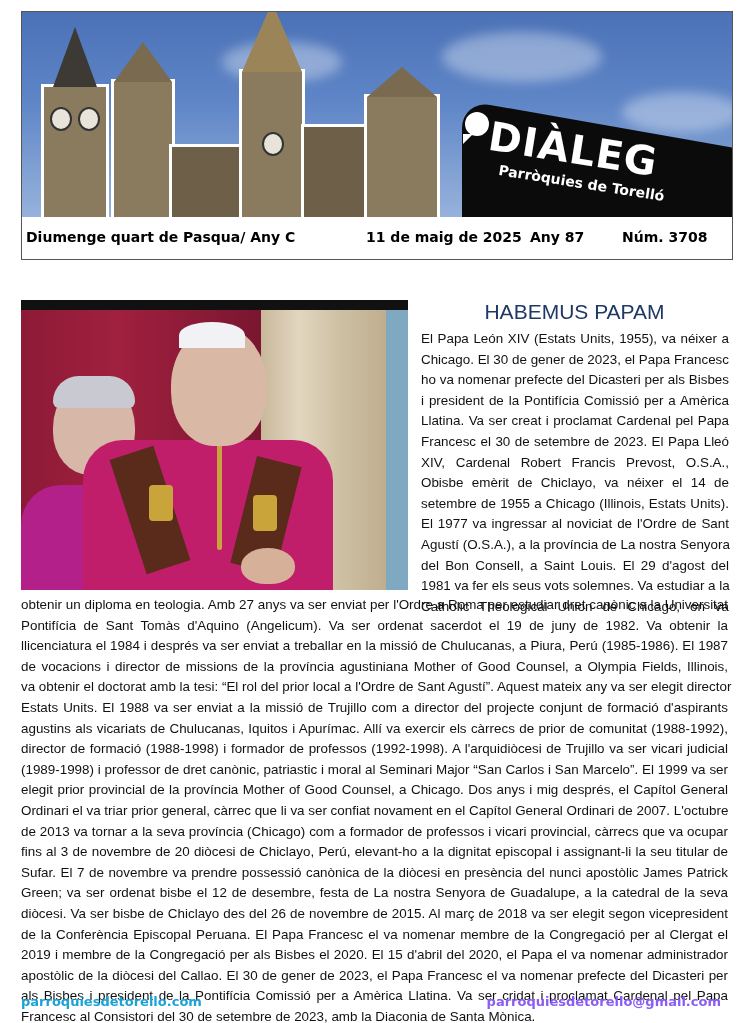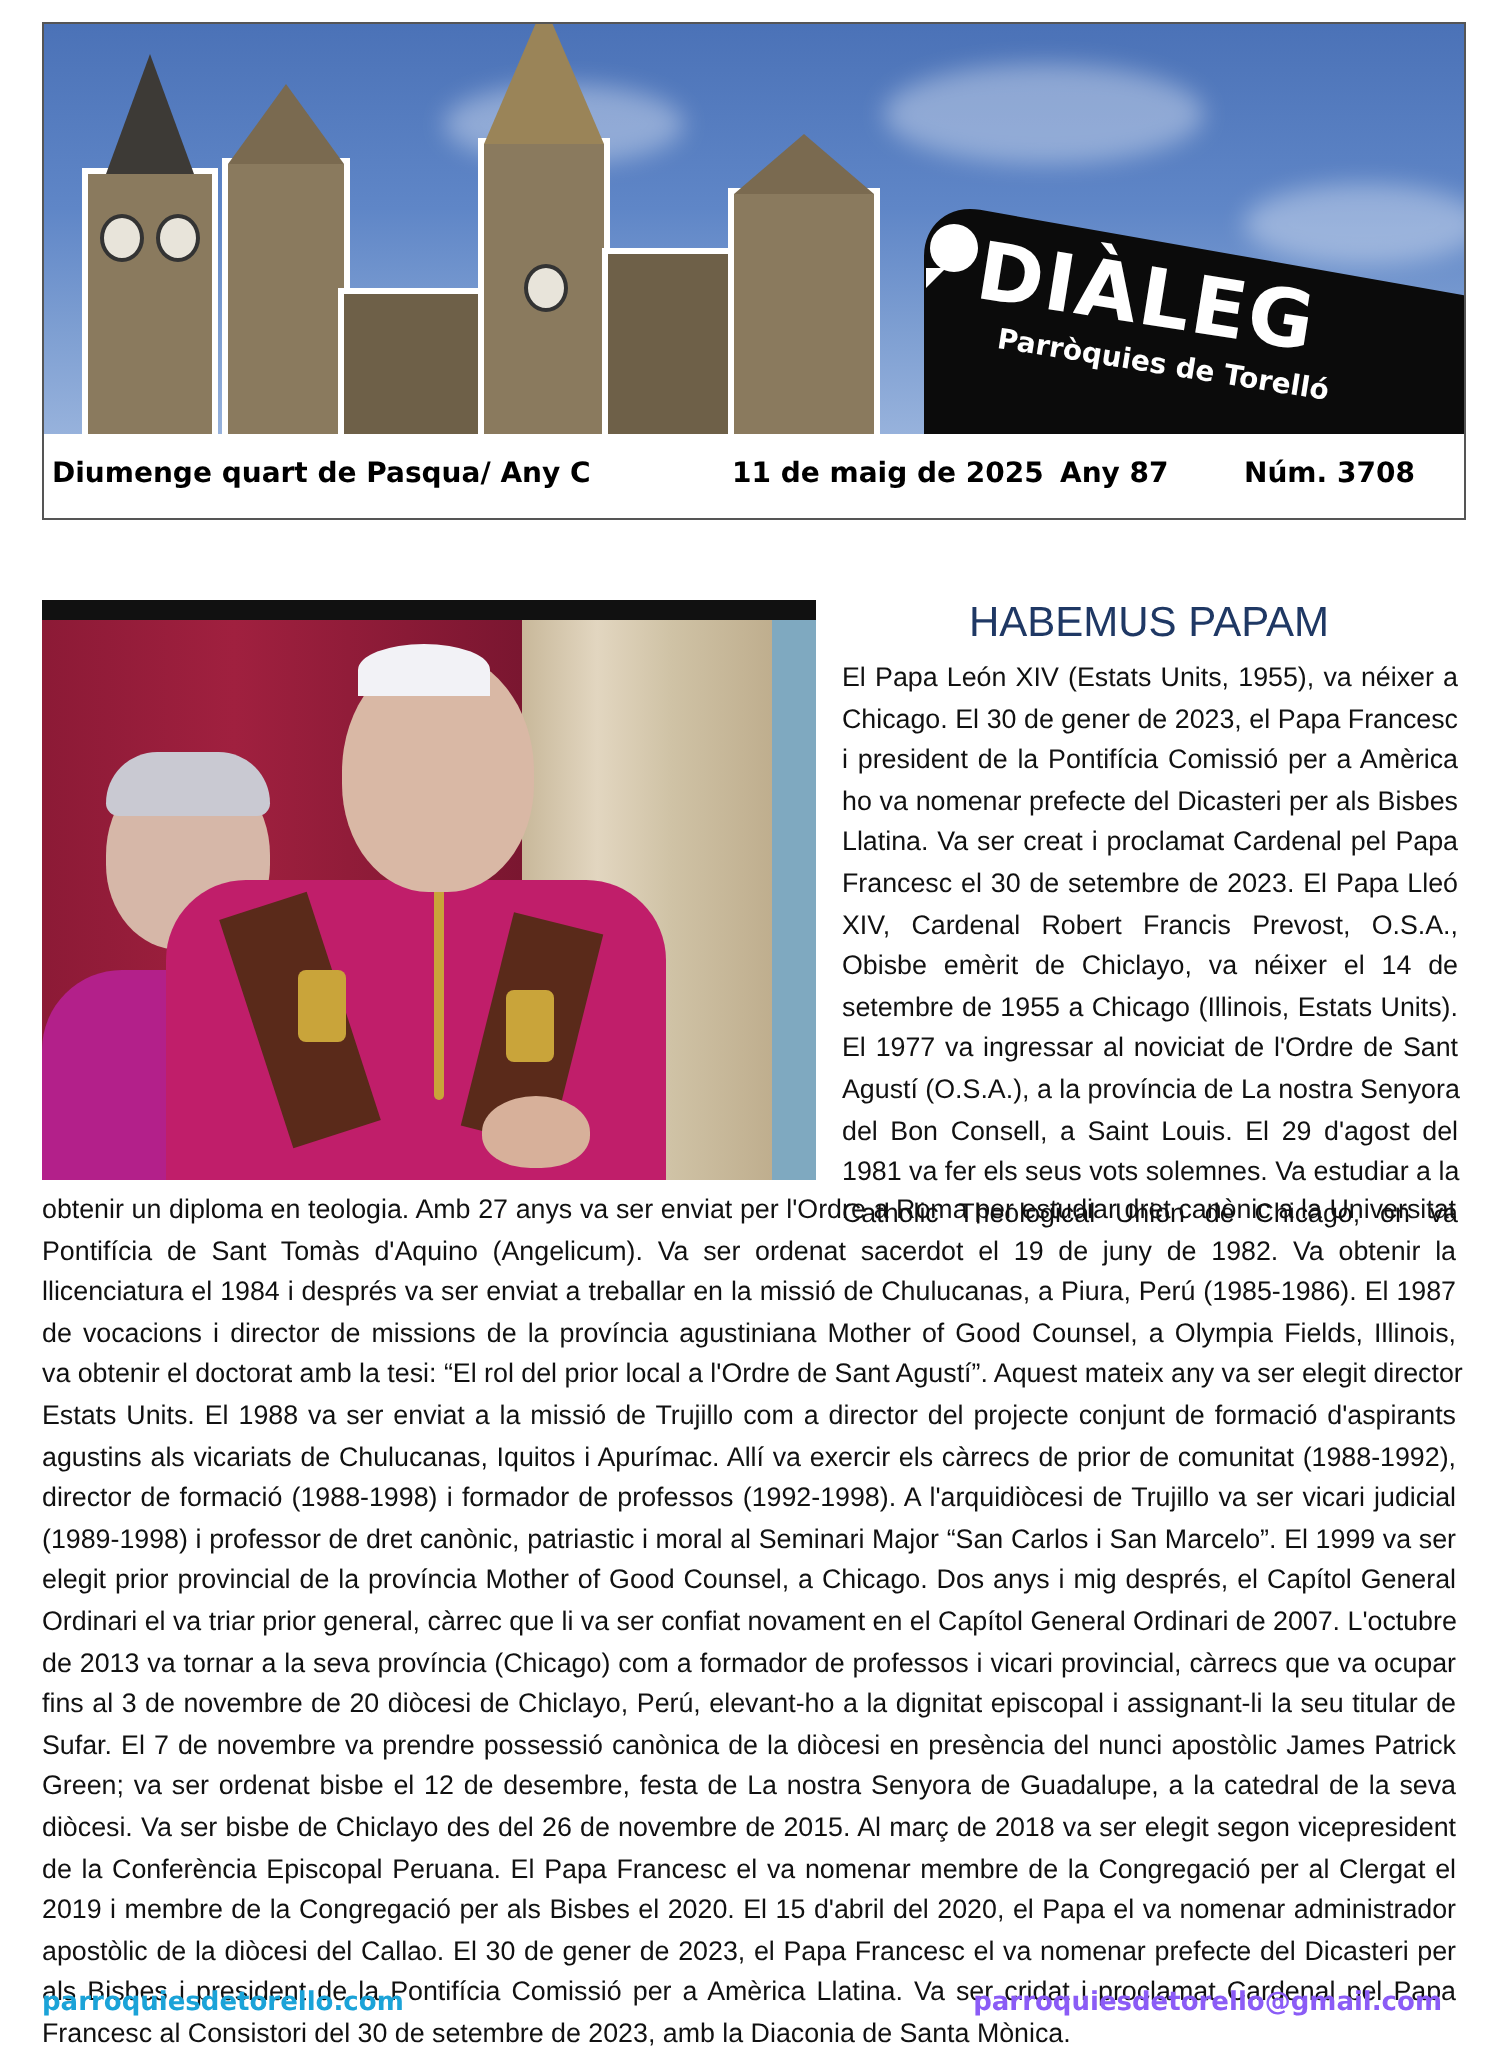--- a/index.html
+++ b/index.html
@@ -100,22 +100,22 @@
   <div class="head" style="left:150px;top:26px;width:96px;height:120px;"></div>
   <div class="zucchetto" style="left:158px;top:22px;width:66px;height:26px;"></div>
   <div class="head" style="left:220px;top:248px;width:54px;height:36px;background:#d7b09a;"></div>
 </div>
 
 <div class="title">HABEMUS PAPAM</div>
 
 <div class="text-right">
   <span class="line">El Papa León XIV (Estats Units, 1955), va néixer a</span>
   <span class="line">Chicago. El 30 de gener de 2023, el Papa Francesc</span>
+  <span class="line">ho va nomenar prefecte del Dicasteri per als Bisbes</span>
   <span class="line">i president de la Pontifícia Comissió per a Amèrica</span>
-  <span class="line">ho va nomenar prefecte del Dicasteri per als Bisbes</span>
   <span class="line">Llatina. Va ser creat i proclamat Cardenal pel Papa</span>
   <span class="line">Francesc el 30 de setembre de 2023. El Papa Lleó</span>
   <span class="line">XIV, Cardenal Robert Francis Prevost, O.S.A.,</span>
   <span class="line">Obisbe emèrit de Chiclayo, va néixer el 14 de</span>
   <span class="line">setembre de 1955 a Chicago (Illinois, Estats Units).</span>
   <span class="line">El 1977 va ingressar al noviciat de l'Ordre de Sant</span>
   <span class="line">Agustí (O.S.A.), a la província de La nostra Senyora</span>
   <span class="line">del Bon Consell, a Saint Louis. El 29 d'agost del</span>
   <span class="line">1981 va fer els seus vots solemnes. Va estudiar a la</span>
   <span class="line">Catholic Theological Union de Chicago, on va</span>

